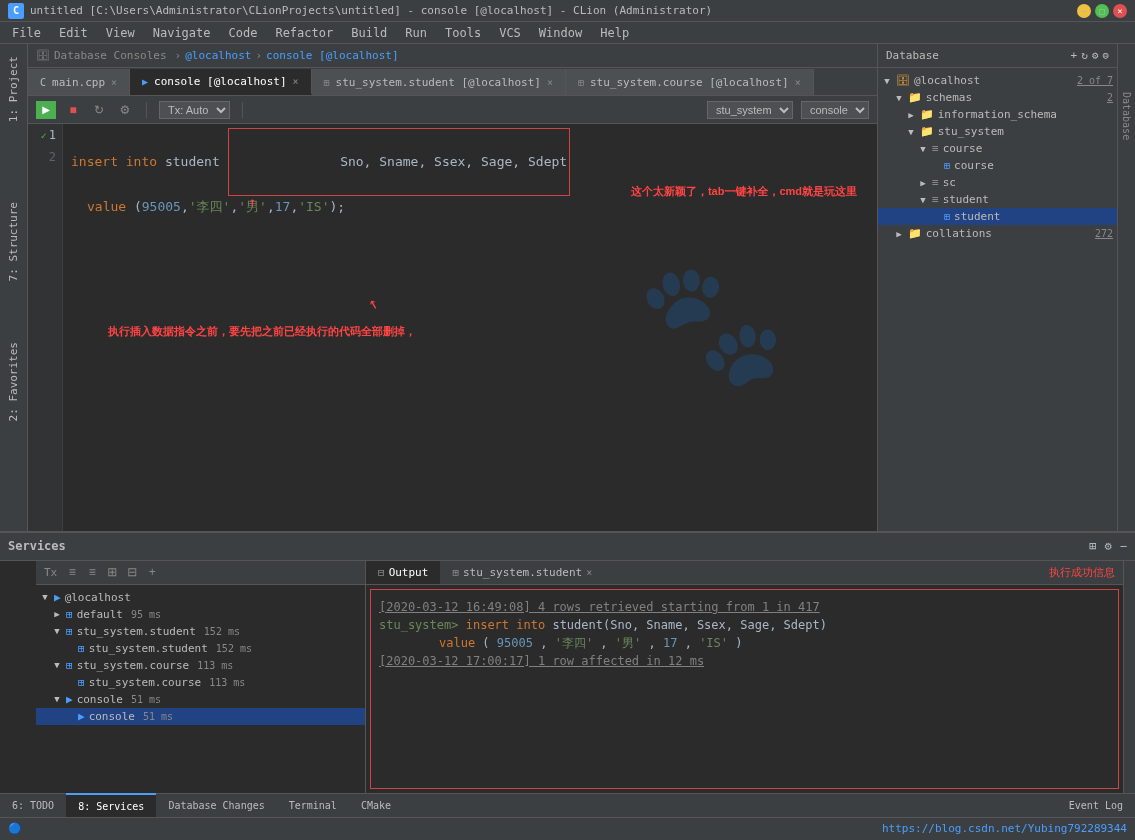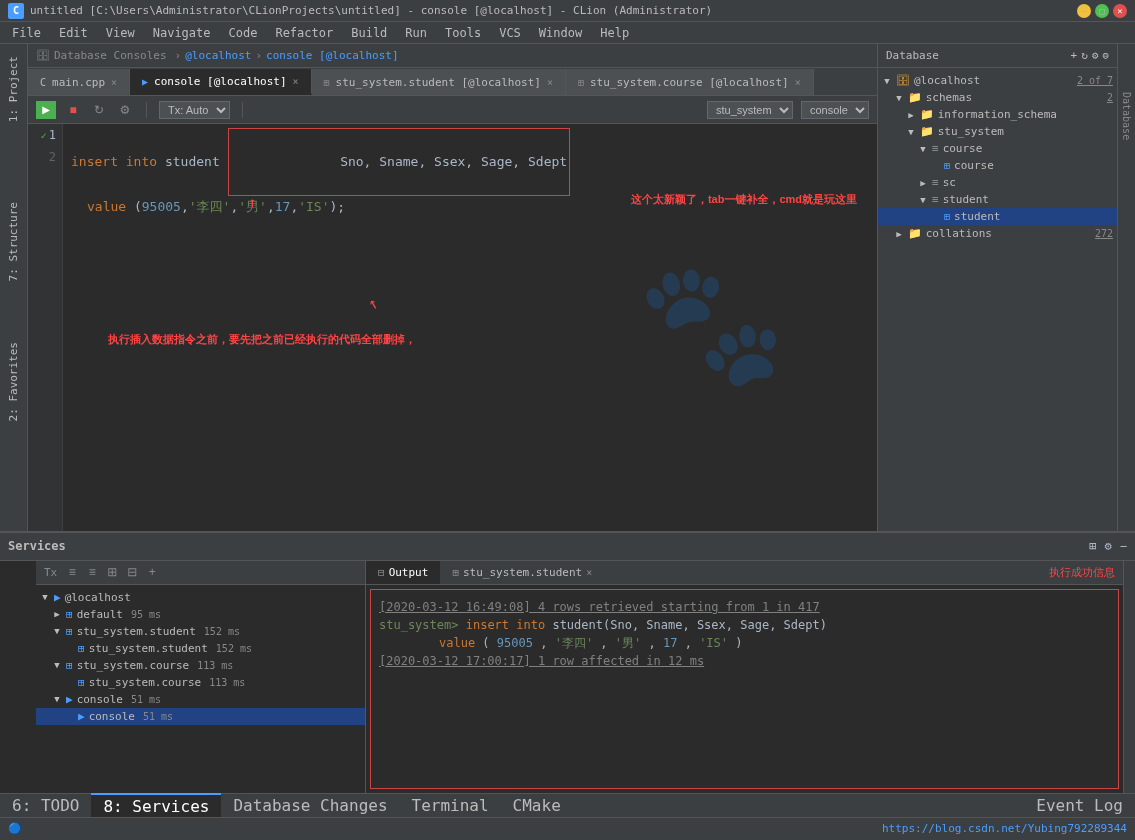--- a/index.html
+++ b/index.html
@@ -114,25 +114,25 @@
     .out-sql-str { color: #6a8759; }
     .out-sql-num { color: #6897bb; }
 
     
     #statusbar { height: 24px; background: #3c3f41; display: flex; align-items: center; padding: 0 8px; gap: 8px; border-top: 1px solid #555; font-size: 11px; color: #bbbbbb; }
     #statusbar .status-left { display: flex; gap: 8px; flex: 1; }
     #statusbar .status-right { color: #4a9eff; margin-left: 44px; }
 
     
     #bottom-tabs-bar { height: 24px; background: #3c3f41; display: flex; align-items: center; border-top: 1px solid #555; }
-    .bot-tab { padding: 2px 12px; height: 24px; display: flex; align-items: center; gap: 4px; font-size: 16px; color: #bbbbbb; cursor: pointer; }
+    .bot-tab { padding: 2px 12px; height: 24px; display: flex; align-items: center; gap: 4px; font-size: 10px; color: #bbbbbb; cursor: pointer; }
     .bot-tab.active { background: #2b2b2b; color: #ffffff; border-top: 2px solid #4a9eff; }
 
     
-    .ann-bubble { position: absolute; background: none; color: #ff4444; font-size: 11px; font-weight: bold; pointer-events: none; font-family: 'SimHei', Arial, sans-serif; margin-top: 8px; }
+    .ann-bubble { position: absolute; background: none; color: #ff4444; font-size: 11px; font-weight: bold; pointer-events: none; font-family: 'SimHei', Arial, sans-serif; }
 
     #output-scroll { width: 12px; background: #3c3f41; border-left: 1px solid #555; }
   </style>
 </head>
 <body>
 
 <div id="titlebar">
   <div class="title-icon">C</div>
   <div class="title-text">untitled [C:\Users\Administrator\CLionProjects\untitled] - console [@localhost] - CLion (Administrator)</div>
   <div class="win-controls">

